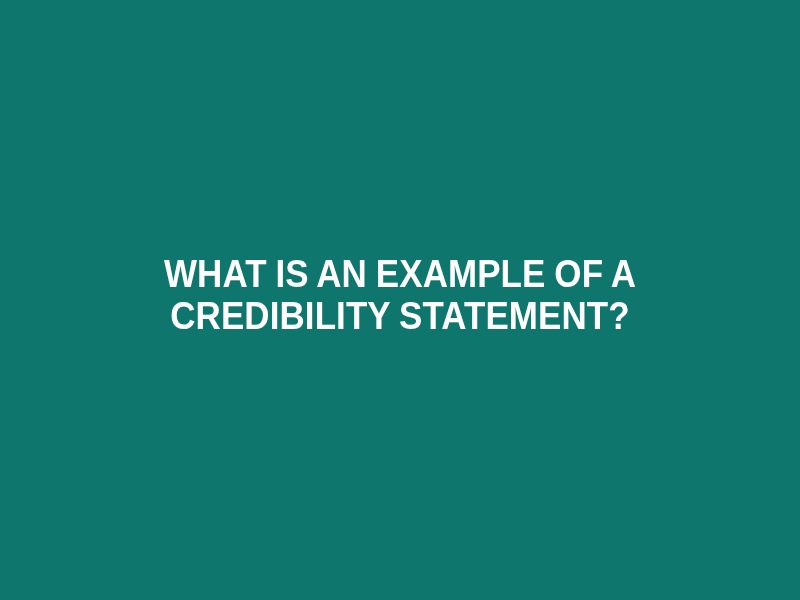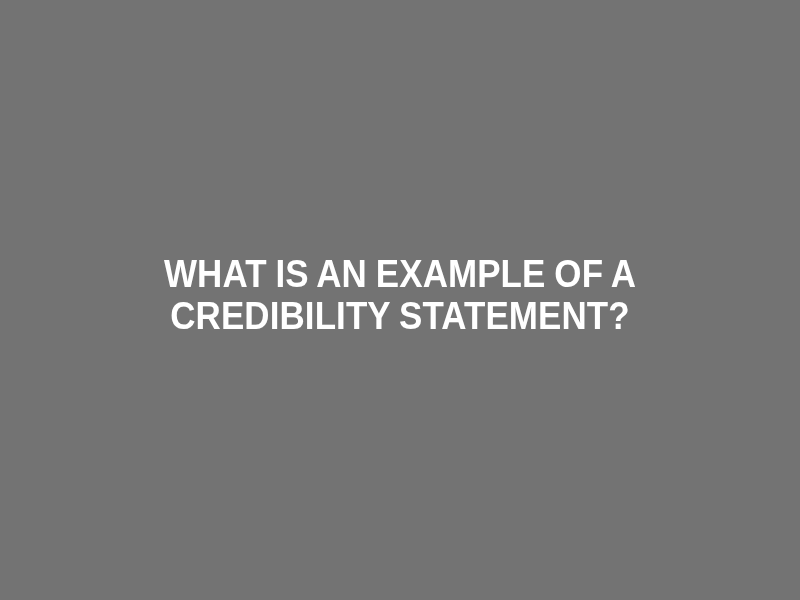--- a/index.html
+++ b/index.html
@@ -15,21 +15,21 @@
     font-family: "Liberation Sans", sans-serif;
     background: #ffffff;
   }
 
   
   .banner {
     position: relative;
     box-sizing: border-box;
     width: 800px;
     height: 600px;
-    background-color: #737373;
+    background-color: #0f766e;
     display: flex;
     flex-direction: column;
     align-items: center;
     justify-content: flex-start;
     overflow: hidden;
   }
 
   
   .headline-wrap {
     position: absolute;

